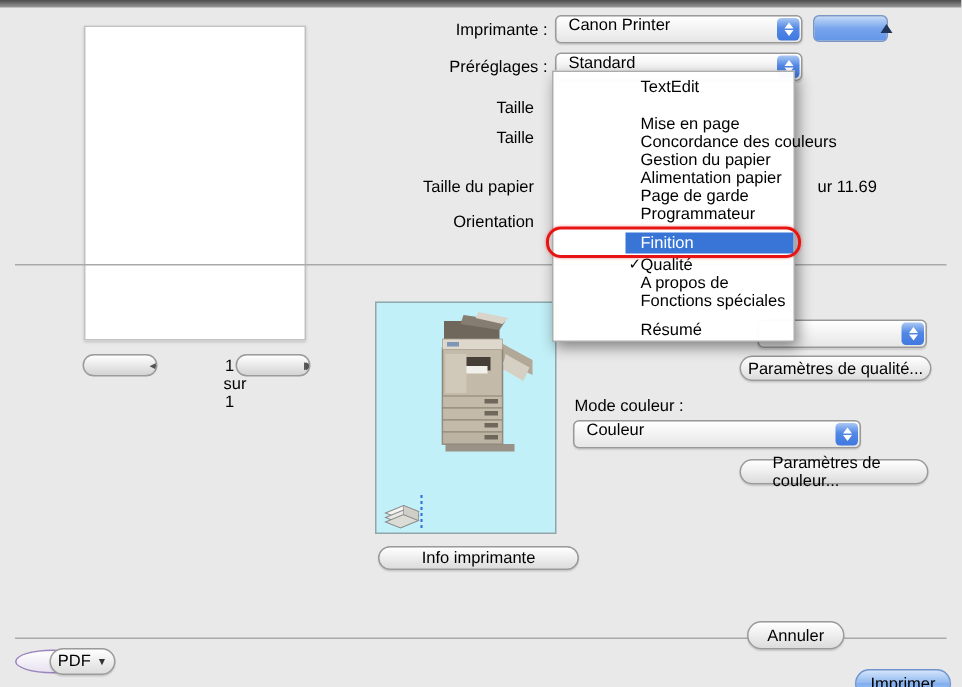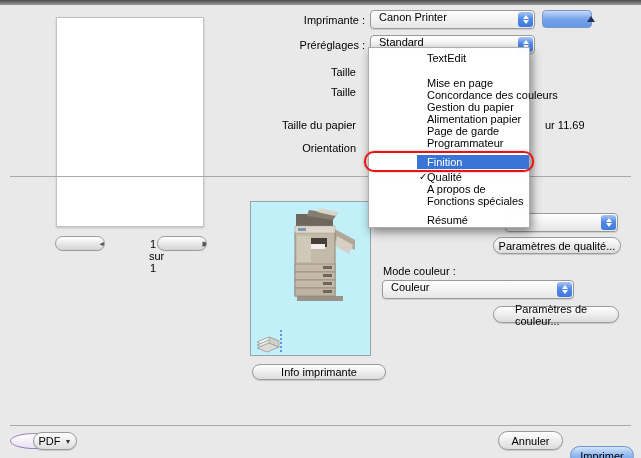--- a/index.html
+++ b/index.html
@@ -77,21 +77,21 @@
   .info-btn { left:252px; top:364px; width:134px; height:16px; border-radius:8px; }
 
   
   .help-btn { left:10px; top:433px; width:16px; height:16px; border-radius:50%;
     border:1px solid #9a84bd; background:linear-gradient(#ffffff,#e8e2f0);
     display:flex; align-items:center; justify-content:center;
     color:#5f4a8b; font-weight:bold; font-size:10px; }
   .pdf-btn { left:33px; top:432px; width:44px; height:18px; border-radius:9px;
     gap:4px; }
   .pdf-btn .arrow { font-size:7px; color:#333; }
-  .cancel-btn { left:498px; top:431px; width:65px; height:19px; border-radius:10px; }
+  .cancel-btn { left:498px; top:414px; width:65px; height:19px; border-radius:10px; }
   .print-btn { left:570px; top:446px; width:64px; height:19px; border-radius:10px;
     border:1px solid #6f94cf;
     background:linear-gradient(#d3e4fa,#8fb8f1 50%,#7fadee 50%,#a9ccf6);text-decoration:underline; }
 </style>
 </head>
 <body>
 
 <div class="abs top-strip"></div>
 
 <div class="abs page-preview"></div>

